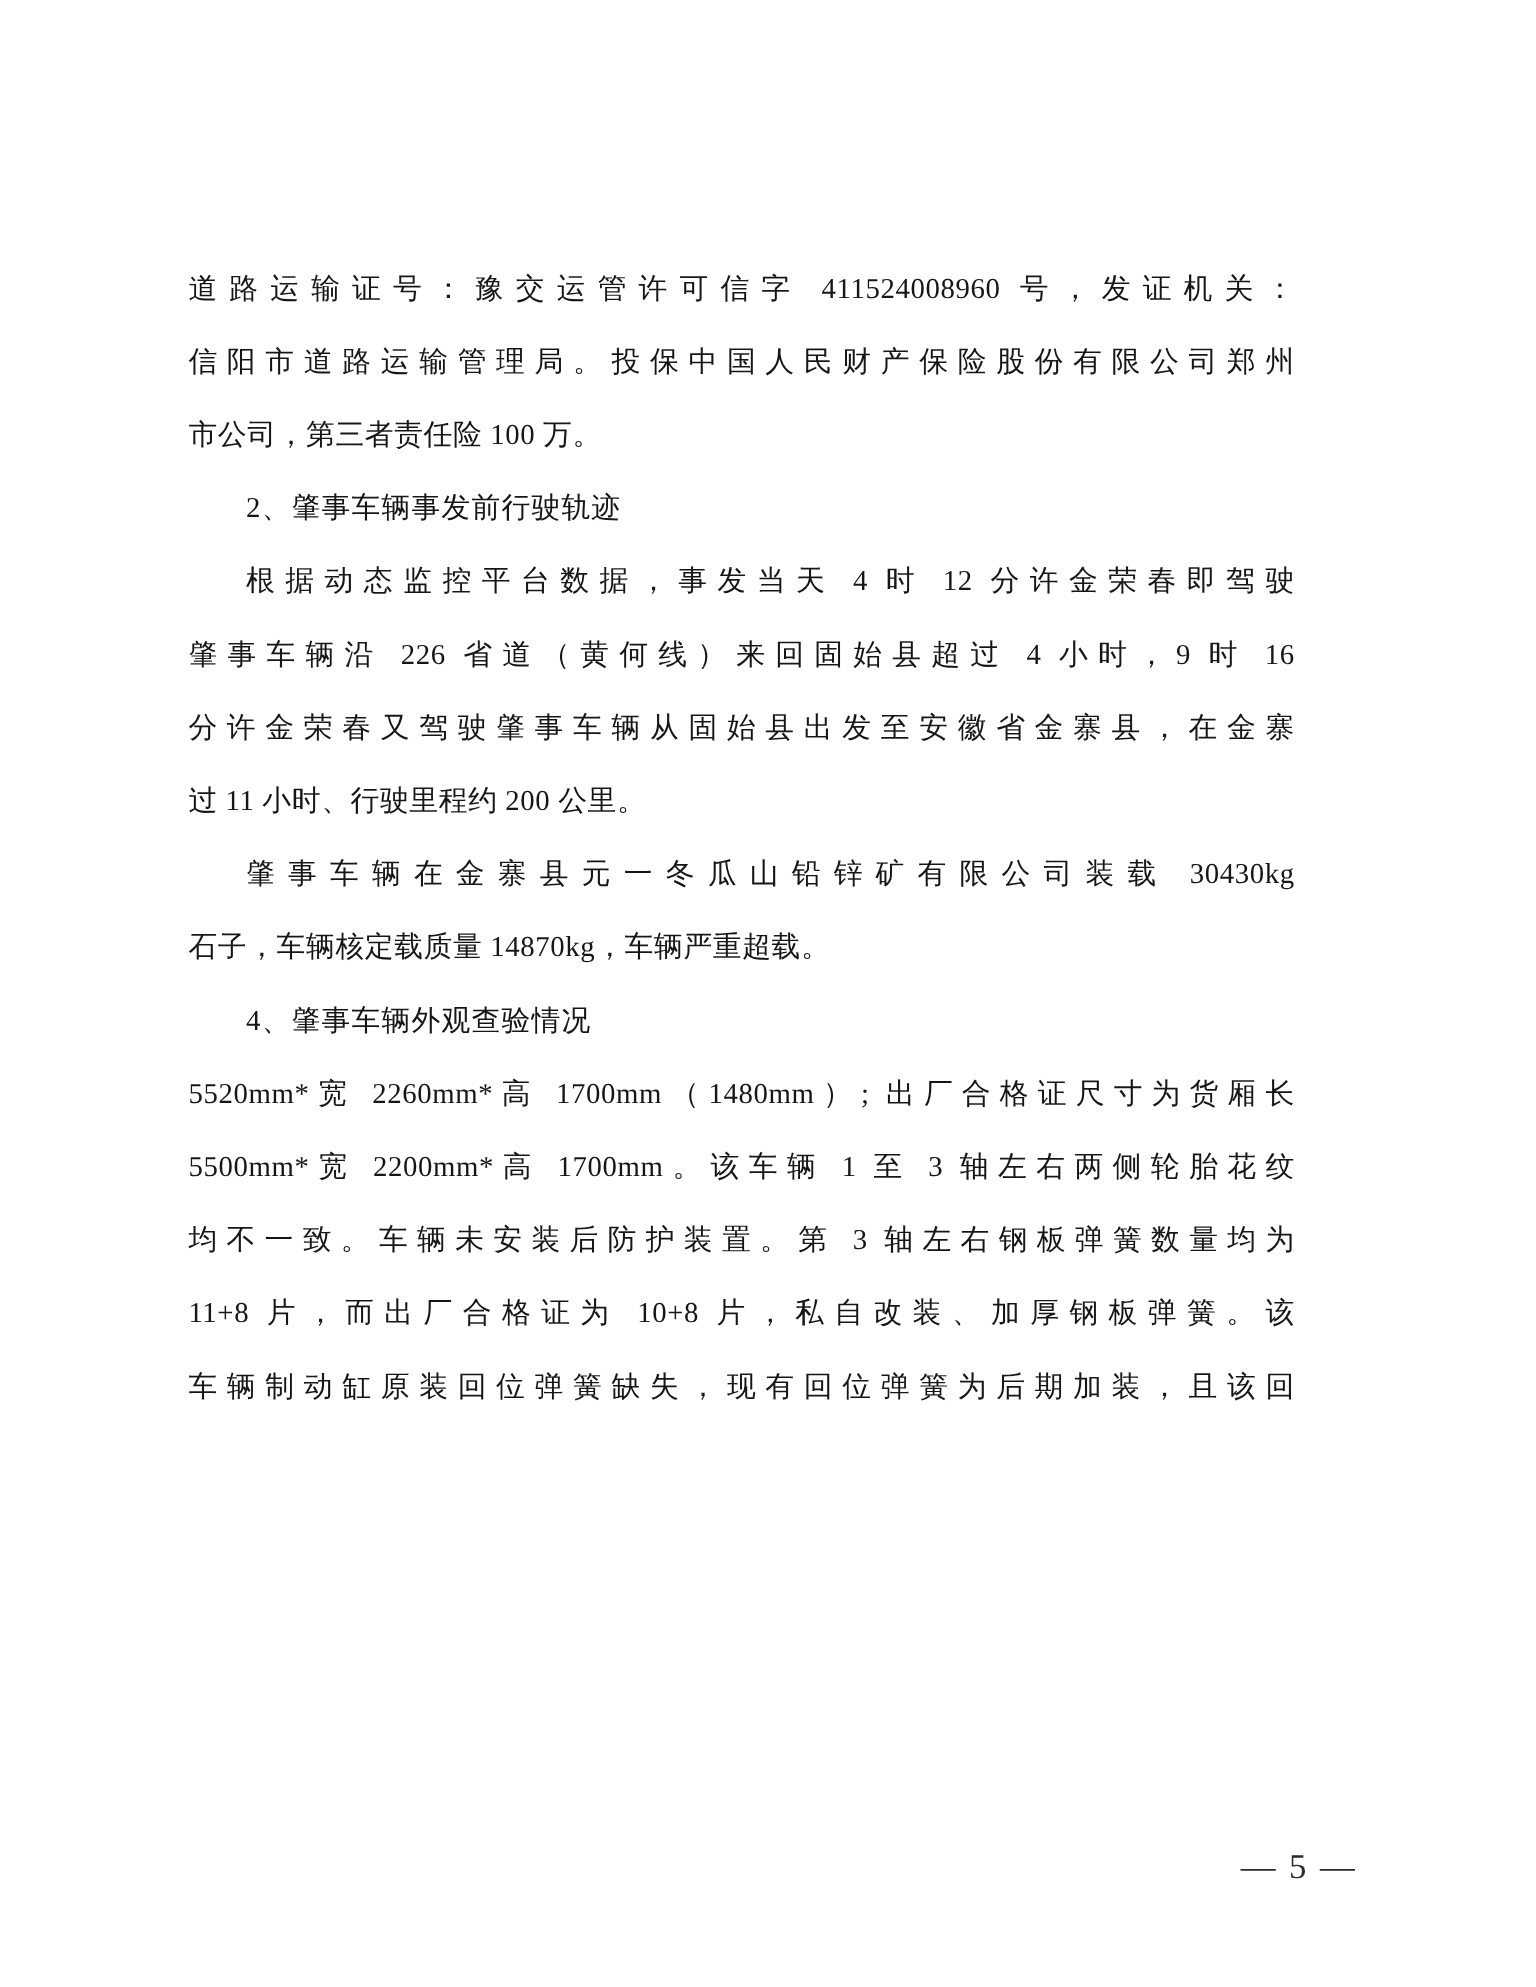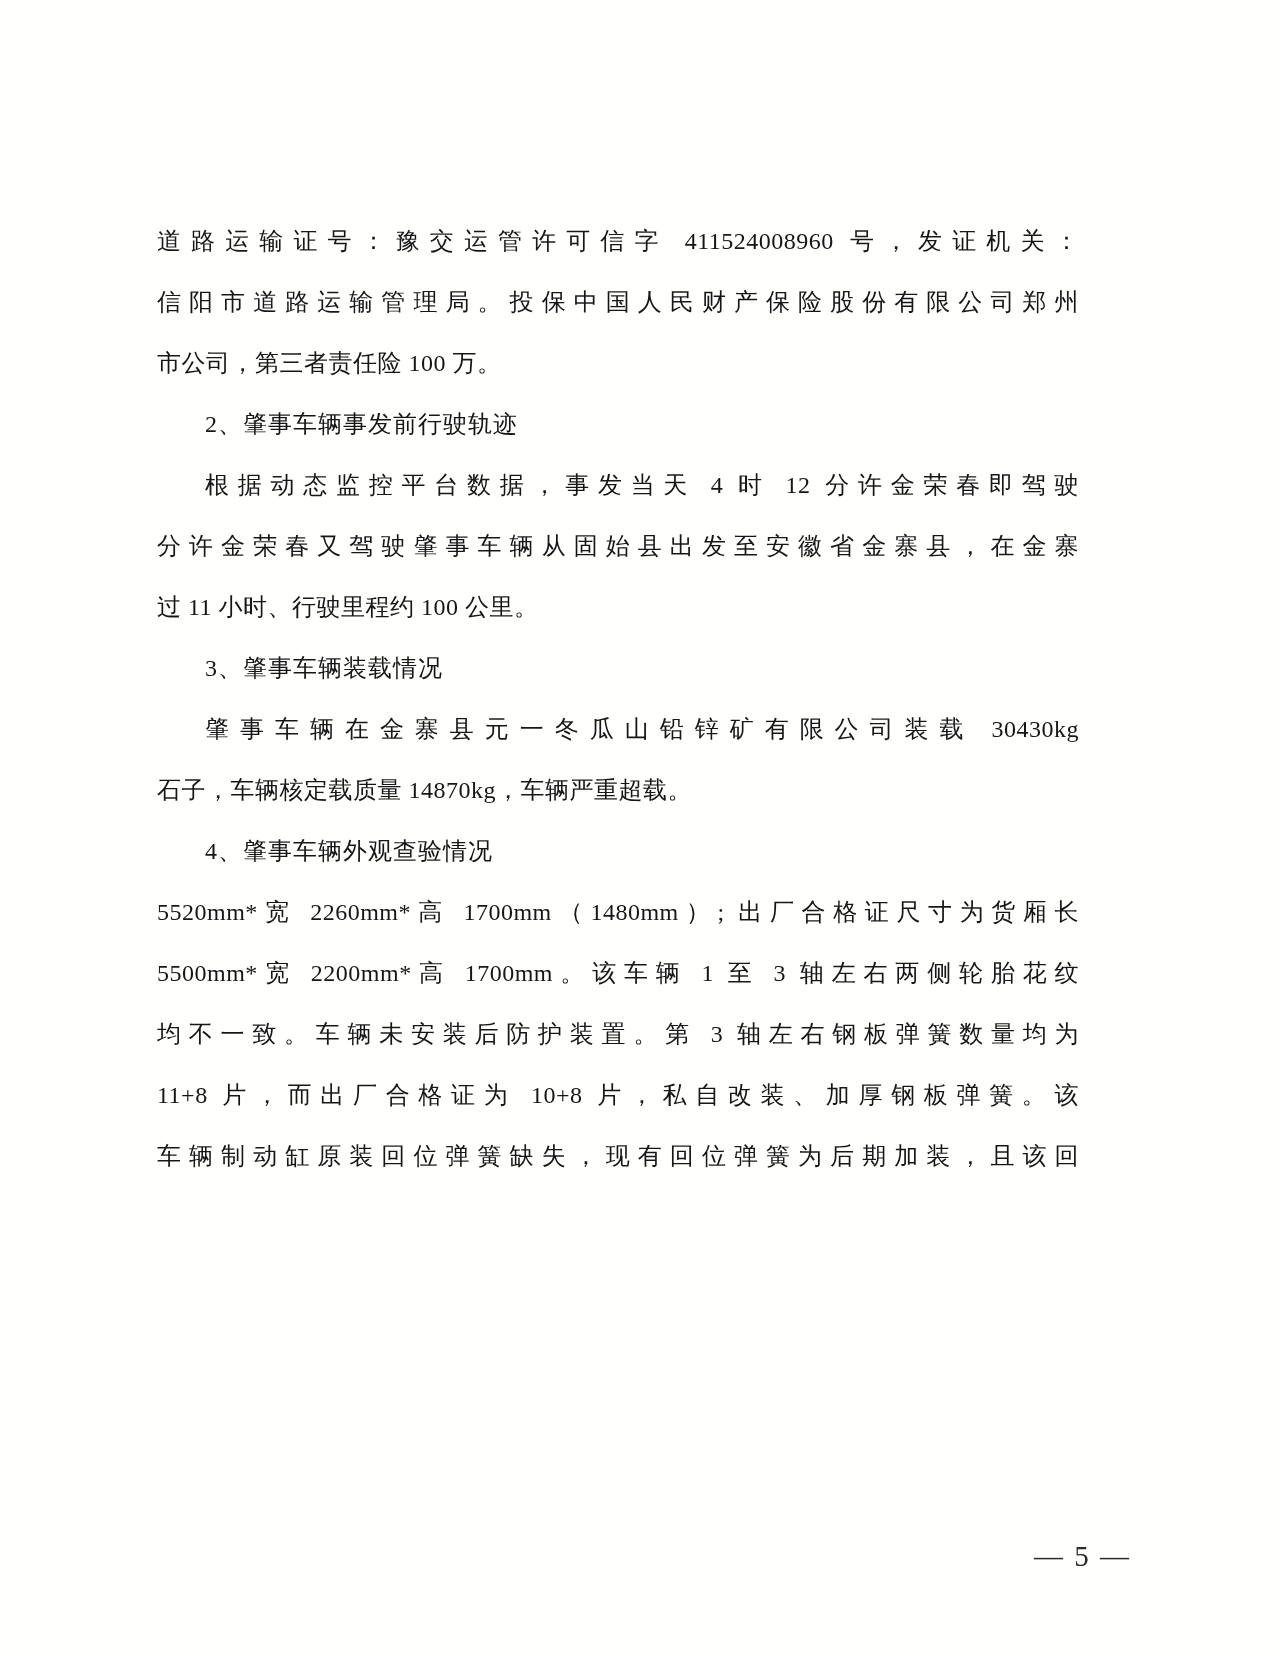--- a/index.html
+++ b/index.html
@@ -59,24 +59,24 @@
 
 <div class="page">
   <div class="textblock">
 
     <div class="row j">道路运输证号：豫交运管许可信字 411524008960 号，发证机关：</div>
     <div class="row j">信阳市道路运输管理局。投保中国人民财产保险股份有限公司郑州</div>
     <div class="row e">市公司，第三者责任险 100 万。</div>
 
     <div class="row h">2、肇事车辆事发前行驶轨迹</div>
     <div class="row j i">根据动态监控平台数据，事发当天 4 时 12 分许金荣春即驾驶</div>
+    <div class="row j">肇事车辆沿 226 省道（黄何线）来回固始县超过 4 小时，9 时 16</div>
     <div class="row j">分许金荣春又驾驶肇事车辆从固始县出发至安徽省金寨县，在金寨</div>
-    <div class="row e">过 11 小时、行驶里程约 100 公里。</div>
+    <div class="row e">过 11 小时、行驶里程约 200 公里。</div>
 
-    <div class="row h">3、肇事车辆装载情况</div>
     <div class="row j i">肇事车辆在金寨县元一冬瓜山铅锌矿有限公司装载 30430kg</div>
     <div class="row e">石子，车辆核定载质量 14870kg，车辆严重超载。</div>
 
     <div class="row h">4、肇事车辆外观查验情况</div>
     <div class="row j">5520mm*宽 2260mm*高 1700mm（1480mm）; 出厂合格证尺寸为货厢长</div>
     <div class="row j">5500mm*宽 2200mm*高 1700mm。该车辆 1 至 3 轴左右两侧轮胎花纹</div>
     <div class="row j">均不一致。车辆未安装后防护装置。第 3 轴左右钢板弹簧数量均为</div>
     <div class="row j">11+8 片，而出厂合格证为 10+8 片，私自改装、加厚钢板弹簧。该</div>
     <div class="row j">车辆制动缸原装回位弹簧缺失，现有回位弹簧为后期加装，且该回</div>
 

